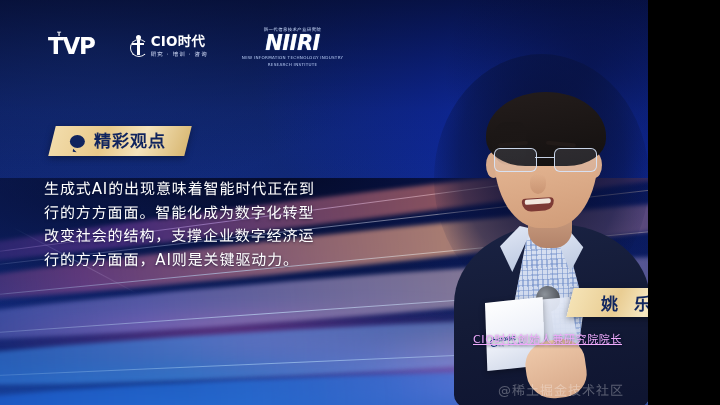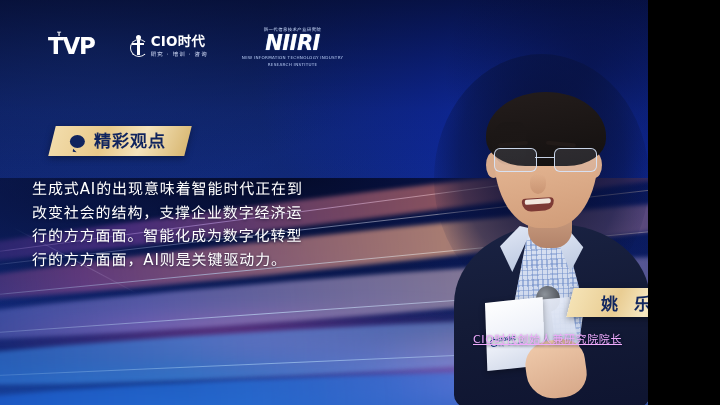--- a/index.html
+++ b/index.html
@@ -255,21 +255,21 @@
     font-weight: 700;
     color: #10245e;
     letter-spacing: 1px;
     line-height: 1;
     white-space: nowrap;
   }
 
   
   .quote {
     position: absolute;
-    left: 32px;
+    left: 44px;
     top: 178px;
     width: 320px;
     z-index: 7;
   }
   .quote-line {
     font-size: 15px;
     line-height: 23.5px;
     color: #ffffff;
     letter-spacing: 0.9px;
     white-space: nowrap;
@@ -596,22 +596,22 @@
 
   </div>
 
   <div class="badge">
     <div class="badge-bubble"></div>
     <div class="badge-text">精彩观点</div>
   </div>
 
   <div class="quote">
     <div class="quote-line">生成式AI的出现意味着智能时代正在到</div>
+    <div class="quote-line">行的方方面面。智能化成为数字化转型</div>
     <div class="quote-line">改变社会的结构，支撑企业数字经济运</div>
-    <div class="quote-line">行的方方面面。智能化成为数字化转型</div>
     <div class="quote-line">行的方方面面，AI则是关键驱动力。</div>
   </div>
 
   <div class="speaker">
     <div class="sp-halo"></div>
     <div class="sp-torso"></div>
     <div class="sp-shirt"></div>
     <div class="sp-collar-l"></div>
     <div class="sp-collar-r"></div>
     <div class="sp-neck"></div>
@@ -645,14 +645,15 @@
   </div>
 
   <div class="nameplate">
     <span>姚 乐</span>
   </div>
 
   <div class="titles">
     <div class="title-line">CIO时代创始人兼研究院院长</div>
   </div>
 
+  <div class="watermark">@稀土掘金技术社区</div>
 
 </div>
 
 </body></html>

